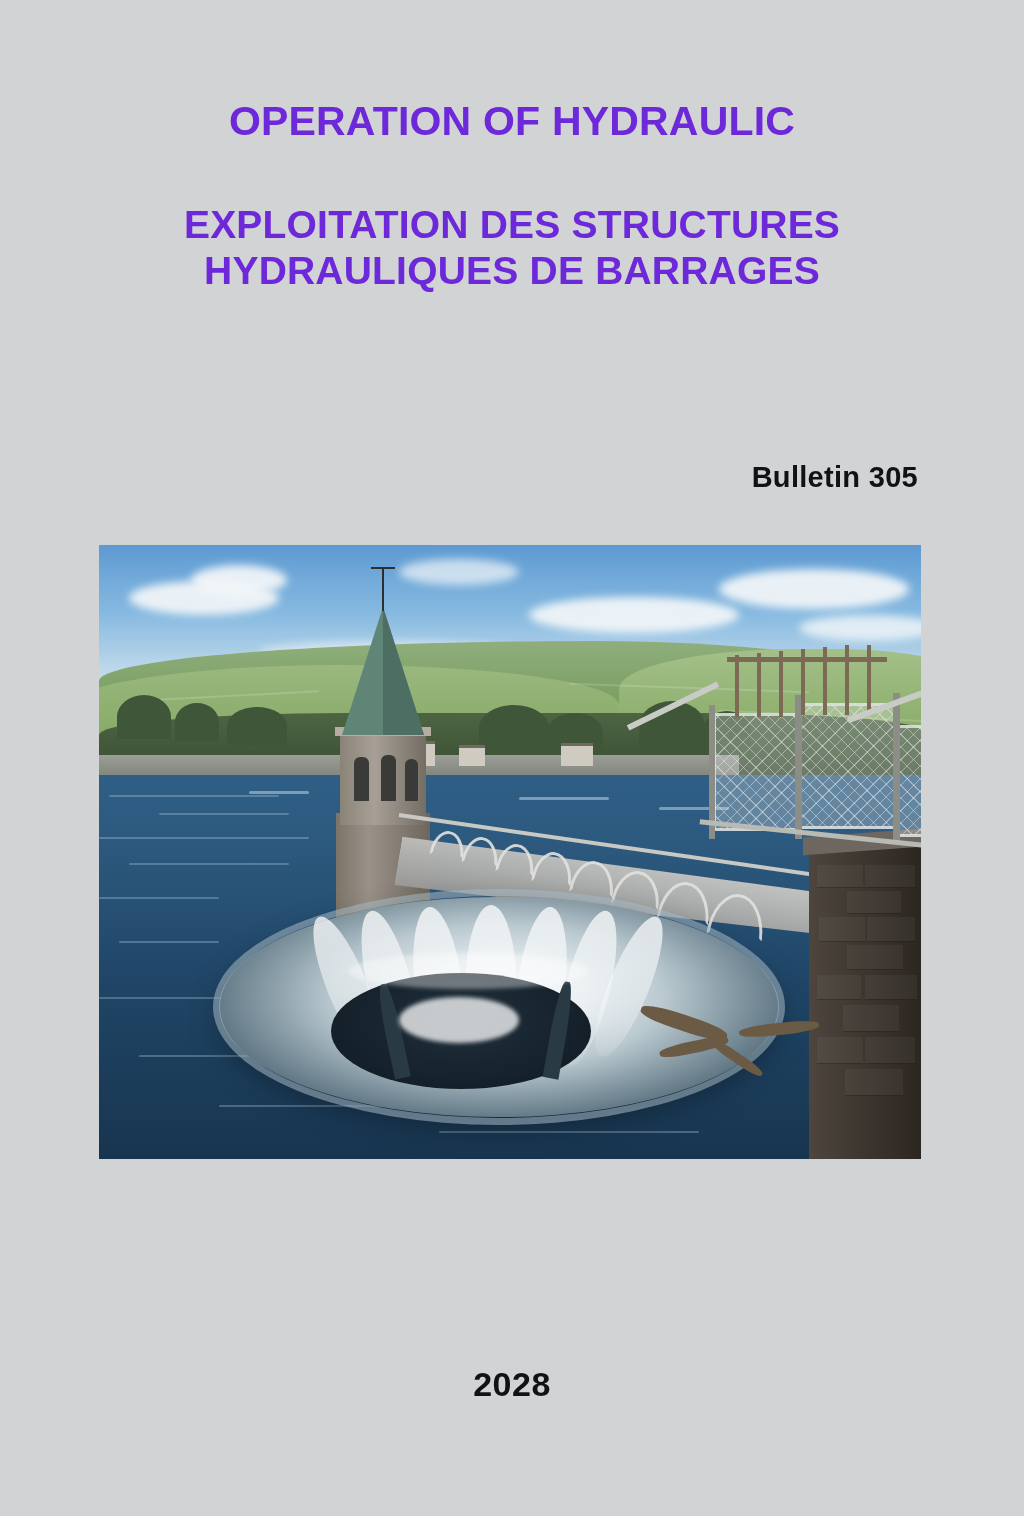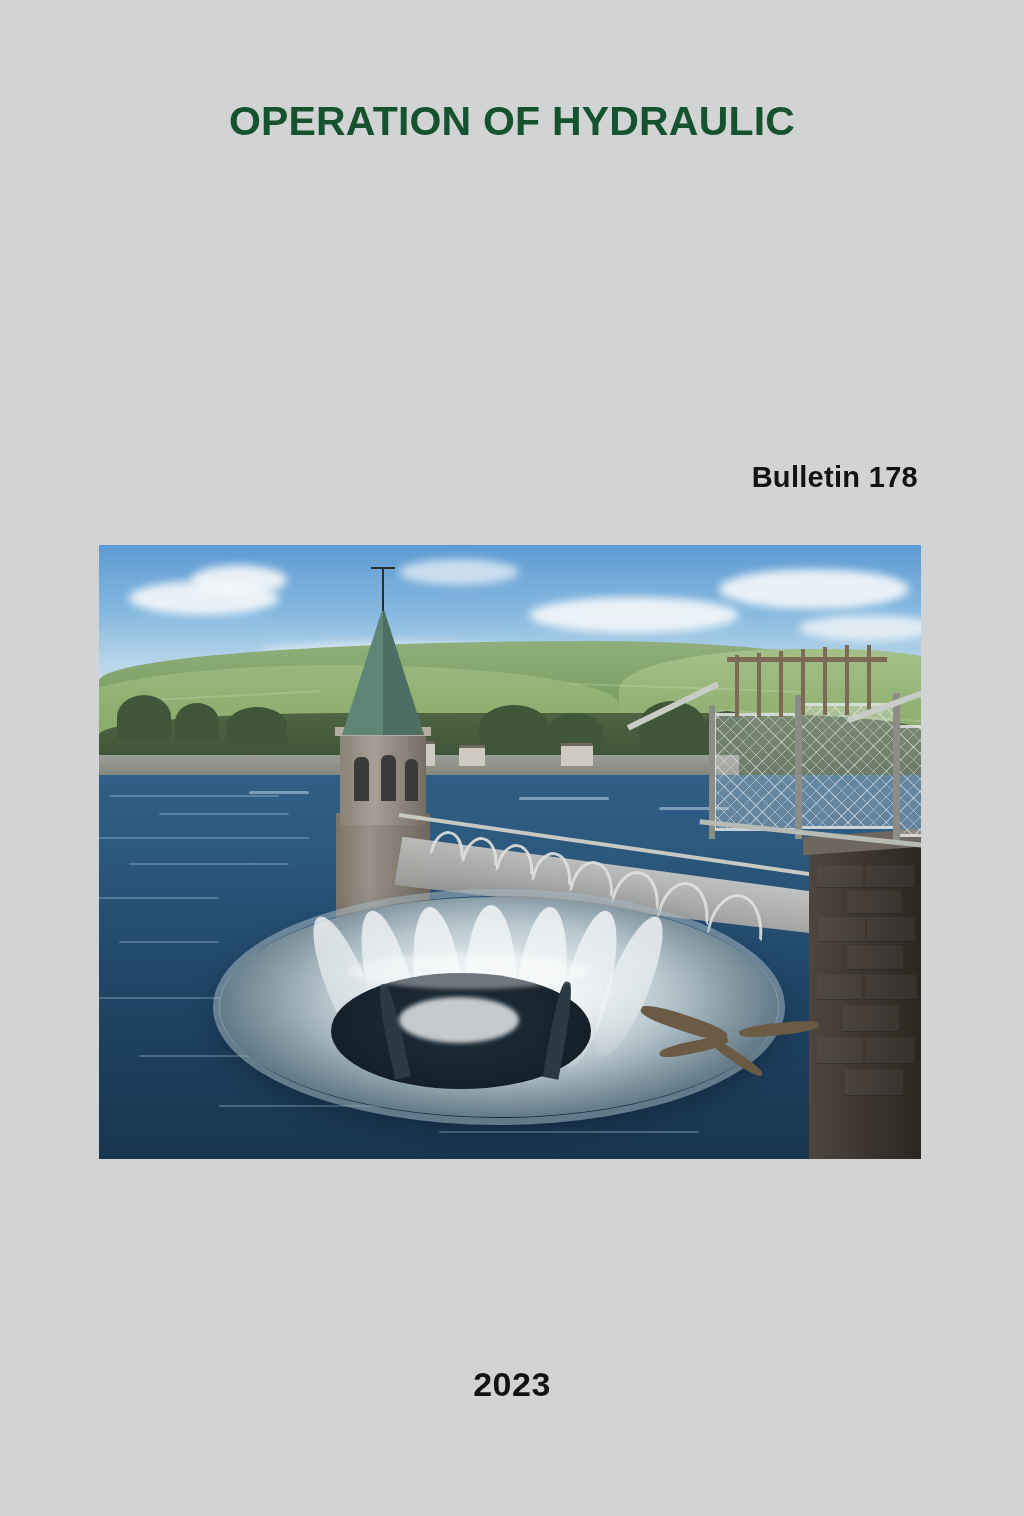--- a/index.html
+++ b/index.html
@@ -23,21 +23,21 @@
 
   .title-block {
     position: absolute;
     top: 98px;
     left: 0;
     width: 1024px;
     text-align: center;
   }
 
   .title-en, .title-fr {
-    color: #14532d;
+    color: #6d28d9;
     font-weight: bold;
     letter-spacing: 0.2px;
     line-height: 1.17;
     font-size: 40px;
     margin: 0;
     text-transform: uppercase;
   }
   .title-en {
     font-size: 41px;
   }
@@ -346,23 +346,27 @@
 </style>
 </head>
 <body>
 
 <div class="cover">
 
   <div class="title-block">
     <div class="title-en">
       <span>OPERATION OF HYDRAULIC</span><br>
     </div>
+    <div class="title-fr">
+      <span>EXPLOITATION DES STRUCTURES</span><br>
+      <span>HYDRAULIQUES DE BARRAGES</span>
+    </div>
   </div>
 
-  <div class="bulletin">Bulletin 178</div>
+  <div class="bulletin">Bulletin 305</div>
 
   <div class="photo">
     <div class="photo-inner">
 
       <div class="sky"></div>
       <div class="cloud c1"></div>
       <div class="cloud c2"></div>
       <div class="cloud c3"></div>
       <div class="cloud c4"></div>
       <div class="cloud c5"></div>
@@ -489,15 +493,15 @@
 
       <div class="debris" style="left:540px; top:470px; width:90px; height:16px; transform:rotate(18deg);"></div>
       <div class="debris" style="left:560px; top:496px; width:70px; height:12px; transform:rotate(-12deg);"></div>
       <div class="debris" style="left:608px; top:508px; width:60px; height:10px; transform:rotate(34deg);"></div>
       <div class="debris" style="left:640px; top:478px; width:80px; height:12px; transform:rotate(-6deg);"></div>
 
     </div>
   </div>
 
 
-  <div class="year">2023</div>
+  <div class="year">2028</div>
 
 </div>
 
 </body></html>

